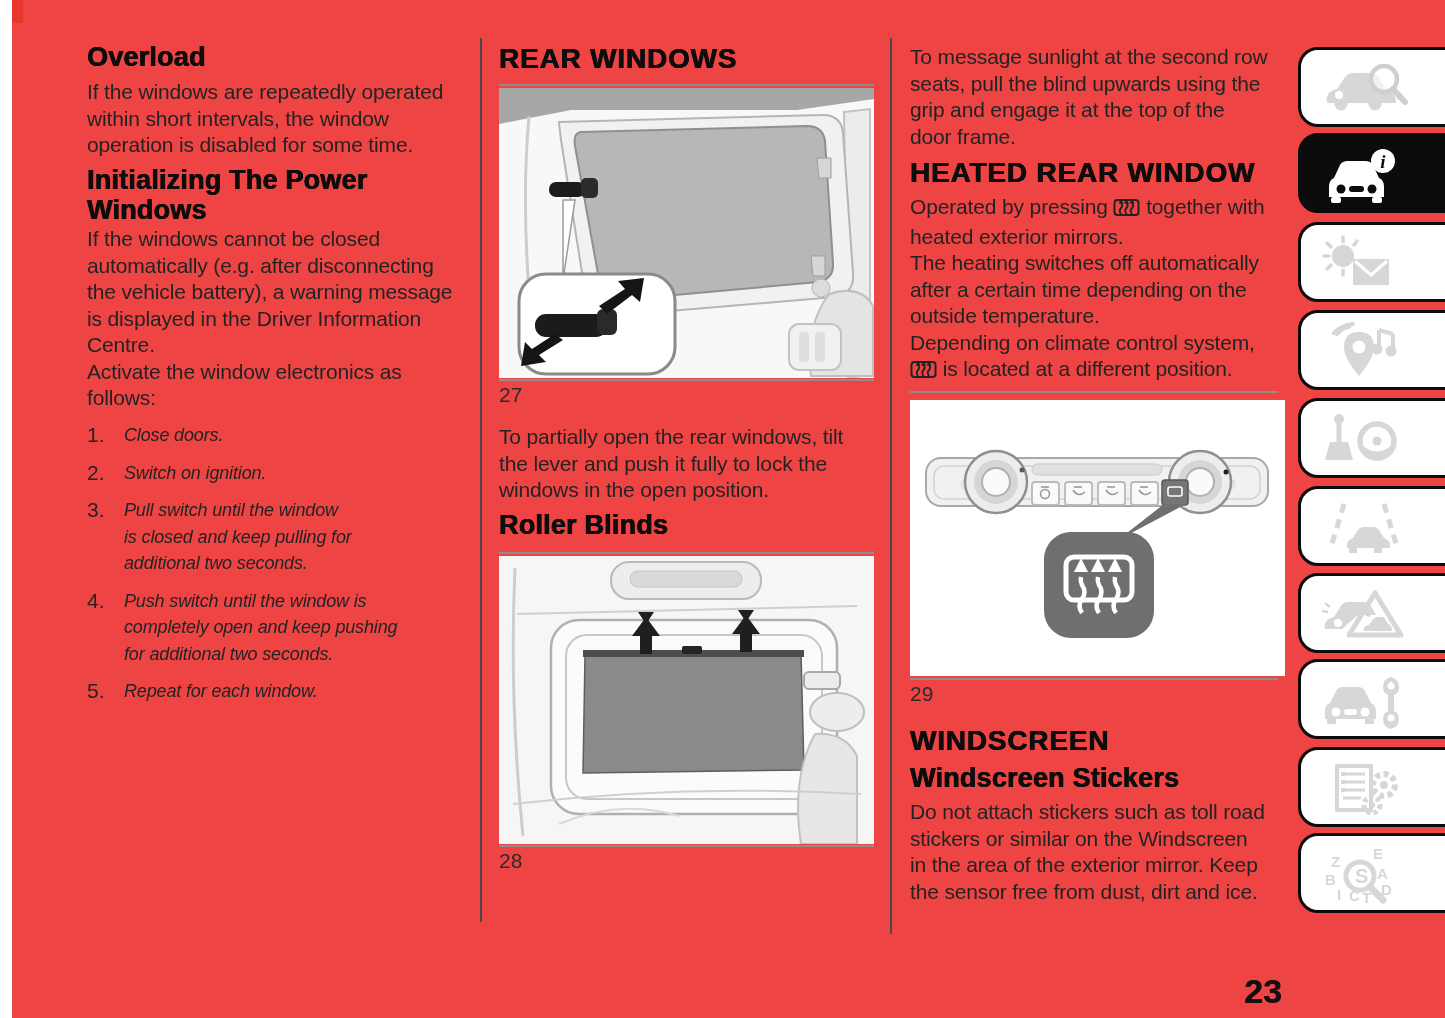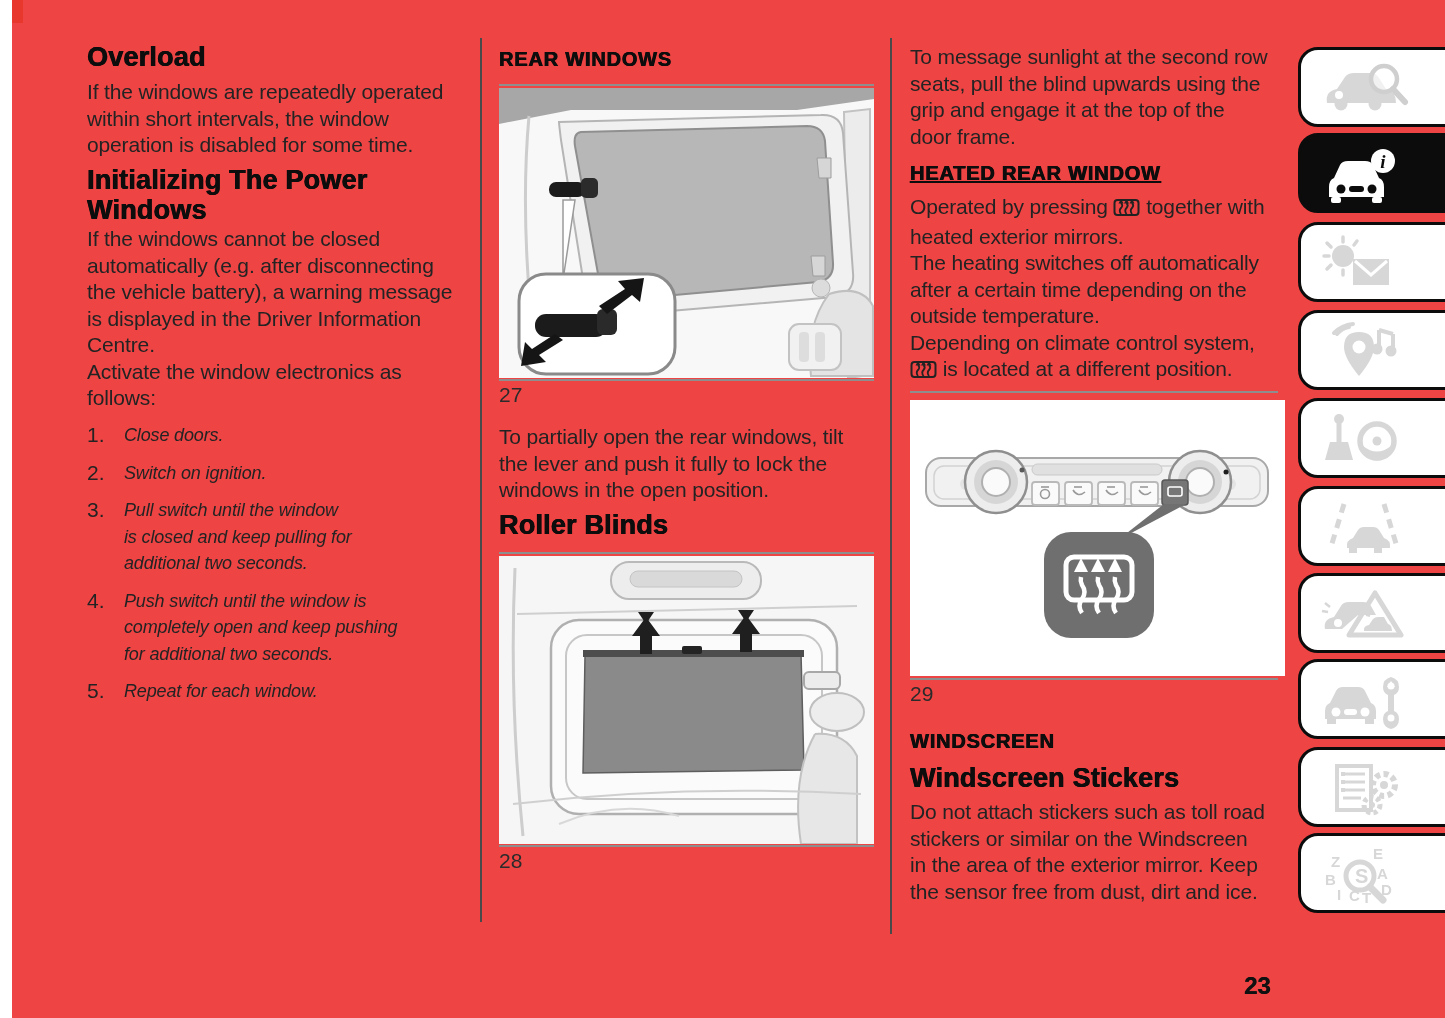--- a/index.html
+++ b/index.html
@@ -4,21 +4,21 @@
 <style>
   html,body{margin:0;padding:0;}
   body{width:1445px;height:1018px;overflow:hidden;background:#ffffff;
        font-family:"Liberation Sans",sans-serif;color:#222;position:relative;}
   .page{position:absolute;inset:0;width:1445px;height:1018px;background:#ef4444;margin-left:12px;}
 
   
   .body-text{font-size:21px;line-height:26.5px;color:#232323;white-space:pre-line;letter-spacing:-0.15px;}
   .h-sub{font-weight:900;font-size:27px;line-height:30px;color:#0d0d0d;letter-spacing:0.2px;
          text-shadow:0.5px 0 0 #0d0d0d, -0.3px 0 0 #0d0d0d;white-space:pre-line;}
-  .h-main{font-weight:900;font-size:20px;line-height:30px;color:#0d0d0d;letter-spacing:0.8px;
+  .h-main{font-weight:900;font-size:28px;line-height:30px;color:#0d0d0d;letter-spacing:0.8px;
           text-shadow:0.5px 0 0 #0d0d0d, -0.3px 0 0 #0d0d0d;}
   .caption{font-size:21px;color:#2b2b2b;}
   .abs{position:absolute;}
 
   
   .vrule{position:absolute;width:2px;background:#4a4a4a;}
   .hrule{position:absolute;height:2px;background:#8e8e8e;}
 
   
   .steps{position:absolute;display:flex;flex-direction:column;gap:11px;}
@@ -32,21 +32,21 @@
 
   
   .defrost-inline{display:inline-block;vertical-align:-3px;}
 
   
   .side-btn{position:absolute;left:1286px;width:172px;height:80px;background:#fff;
             border:3.5px solid #0c0c0c;border-radius:20px;box-sizing:border-box;}
   .side-btn.active{background:#0c0c0c;}
   .side-btn svg{position:absolute;left:14px;top:7px;}
 
-  .page-number{position:absolute;left:1232px;top:972px;font-weight:900;font-size:24px;color:#111;
+  .page-number{position:absolute;left:1232px;top:972px;font-weight:900;font-size:34px;color:#111;
                text-shadow:0.5px 0 0 #111;}
   .corner-mark{position:absolute;left:0;top:0;width:11px;height:23px;}
 </style>
 </head>
 <body>
 
 <div class="page">
 
   <svg class="corner-mark" viewBox="0 0 11 23">
       <rect width="11" height="23" fill="#e8372c"></rect>
@@ -159,21 +159,21 @@
     </svg>
   </div>
   <div class="hrule" style="left:487px;top:845px;width:375px;height:1.5px;"></div>
   <div class="abs caption" style="left:487px;top:849px;">28</div>
 
   <div class="abs body-text" style="left:898px;top:44px;width:385px;">To message sunlight at the second row
 seats, pull the blind upwards using the
 grip and engage it at the top of the
 door frame.</div>
 
-  <div class="abs h-main" style="left:898px;top:158px;text-decoration:underline;">HEATED REAR WINDOW</div>
+  <div class="abs h-main" style="left:898px;top:158px;">HEATED REAR WINDOW</div>
 
   <div class="abs body-text" style="left:898px;top:194px;width:390px;"><span>Operated by pressing </span><span class="defrost-inline"><svg width="27" height="20" viewBox="0 0 27 20">
           <rect x="1.5" y="3" width="24" height="15" rx="3" fill="none" stroke="#222" stroke-width="2"></rect>
           <g stroke="#222" stroke-width="1.8" fill="none">
             <path d="M8,17 q-2.5,-3.5 0,-6 q2.5,-2.5 0,-5"></path>
             <path d="M13.5,17 q-2.5,-3.5 0,-6 q2.5,-2.5 0,-5"></path>
             <path d="M19,17 q-2.5,-3.5 0,-6 q2.5,-2.5 0,-5"></path>
           </g>
           <g fill="#222">
             <polygon points="5.5,6.5 8,2 10.5,6.5"></polygon>

